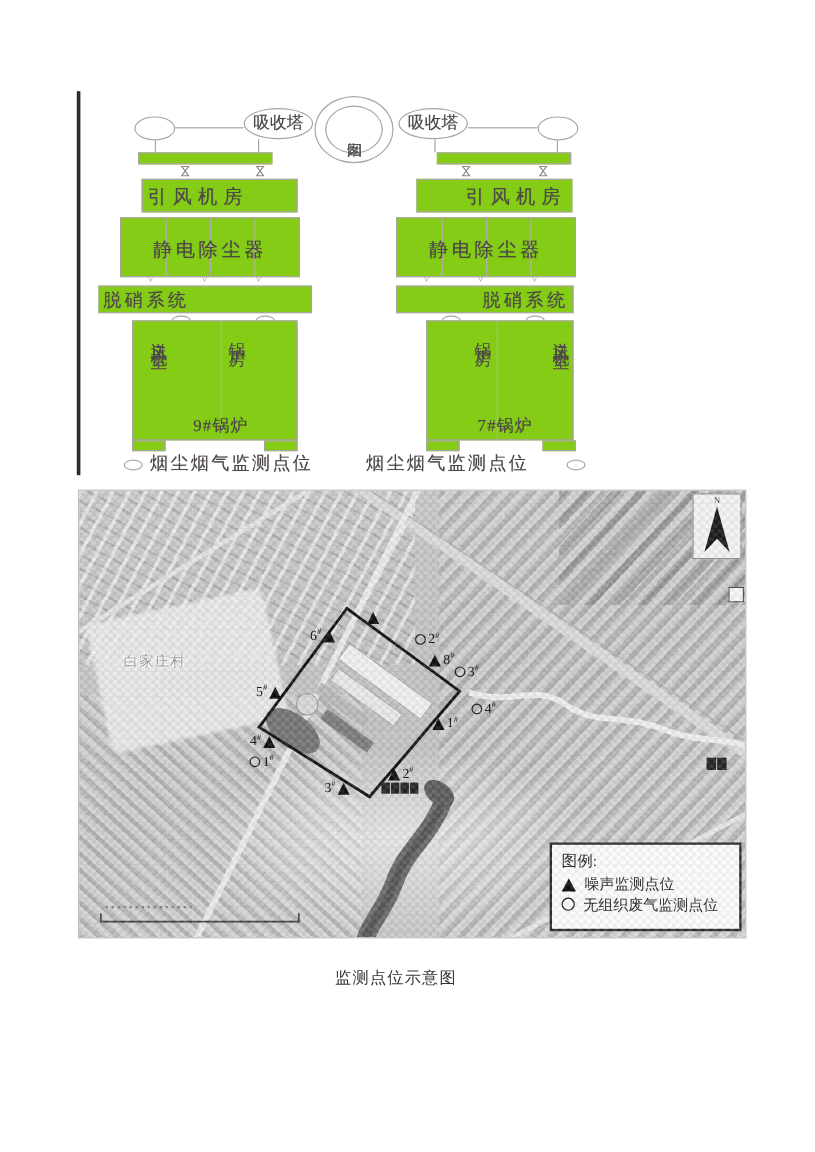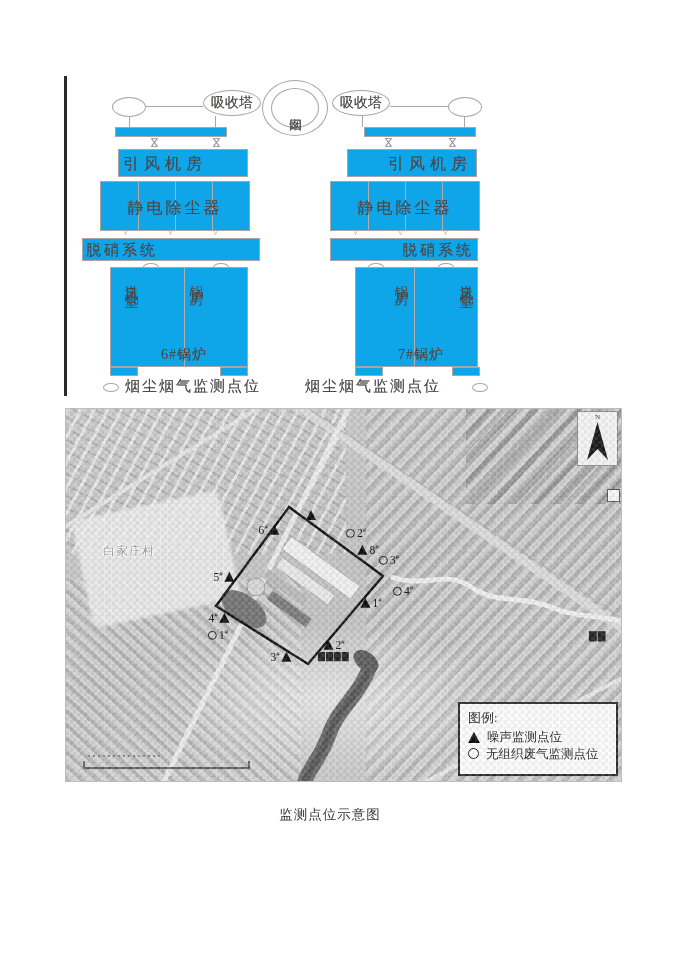--- a/index.html
+++ b/index.html
@@ -2,21 +2,21 @@
 <html><head>
 <meta charset="utf-8">
 <style>
   html,body{margin:0;padding:0;background:#fff;}
   body{width:679px;height:960px;position:relative;overflow:hidden;
        font-family:"Liberation Serif",serif;}
   .abs{position:absolute;}
   
   #scan-edge{left:64px;top:76px;width:3px;height:320px;background:#2b2b2b;}
   #flow{left:65px;top:76px;width:475px;height:322px;color:#4d4848;}
-  #flow .box{position:absolute;border:1px solid #aba4a4;background:#0ea5e9;box-sizing:border-box;padding-left:26px;}
+  #flow .box{position:absolute;border:1px solid #aba4a4;background:#84cc16;box-sizing:border-box;padding-left:26px;}
   #flow .ell{position:absolute;border:1px solid #aba4a4;border-radius:50%;background:#fff;box-sizing:border-box;}
   #flow .hline{position:absolute;border-top:1px solid #aba4a4;height:0;}
   #flow .vcon{position:absolute;border-left:1px solid #aba4a4;width:0;}
   #flow .txt{position:absolute;white-space:nowrap;text-shadow:0 0 .6px rgba(80,70,70,.55);}
   #flow .fan{position:absolute;color:#938b8b;font-size:11px;transform:rotate(90deg);}
   #flow .hop{position:absolute;color:#b3aaaa;font-size:10px;}
   #flow .vline-in{position:absolute;top:0;bottom:0;border-left:1px solid #b5adad;}
   #flow .vtxt{position:absolute;writing-mode:vertical-rl;text-orientation:upright;
               font-size:14px;letter-spacing:3px;white-space:nowrap;}
   .lbl-c{display:flex;align-items:center;justify-content:center;}
@@ -151,21 +151,21 @@
   </div>
   <div class="box" style="left:290px;top:191px;width:123px;height:100px;">
     <div class="vline-in" style="left:58px;"></div>
   </div>
 
   <div class="vtxt" style="left:57px;top:198px;">送风机室</div>
   <div class="vtxt" style="left:122px;top:198px;">锅炉房</div>
   <div class="vtxt" style="left:327px;top:198px;">锅炉房</div>
   <div class="vtxt" style="left:392px;top:198px;">送风机室</div>
 
-  <span class="txt" style="left:96px;top:270px;font-size:14px;letter-spacing:1px;">6#锅炉</span>
+  <span class="txt" style="left:96px;top:270px;font-size:14px;letter-spacing:1px;">9#锅炉</span>
   <span class="txt" style="left:333px;top:270px;font-size:14px;letter-spacing:1px;">7#锅炉</span>
 
   <div class="box" style="left:45px;top:291px;width:28px;height:9px;"></div>
   <div class="box" style="left:155px;top:291px;width:28px;height:9px;"></div>
   <div class="box" style="left:290px;top:291px;width:26px;height:9px;"></div>
   <div class="box" style="left:387px;top:291px;width:26px;height:9px;"></div>
 
   <div class="ell" style="left:38px;top:307px;width:16px;height:9px;"></div>
   <span class="txt" style="left:60px;top:301px;font-size:15px;letter-spacing:2px;">烟尘烟气监测点位</span>
   <span class="txt" style="left:240px;top:301px;font-size:15px;letter-spacing:2px;">烟尘烟气监测点位</span>

